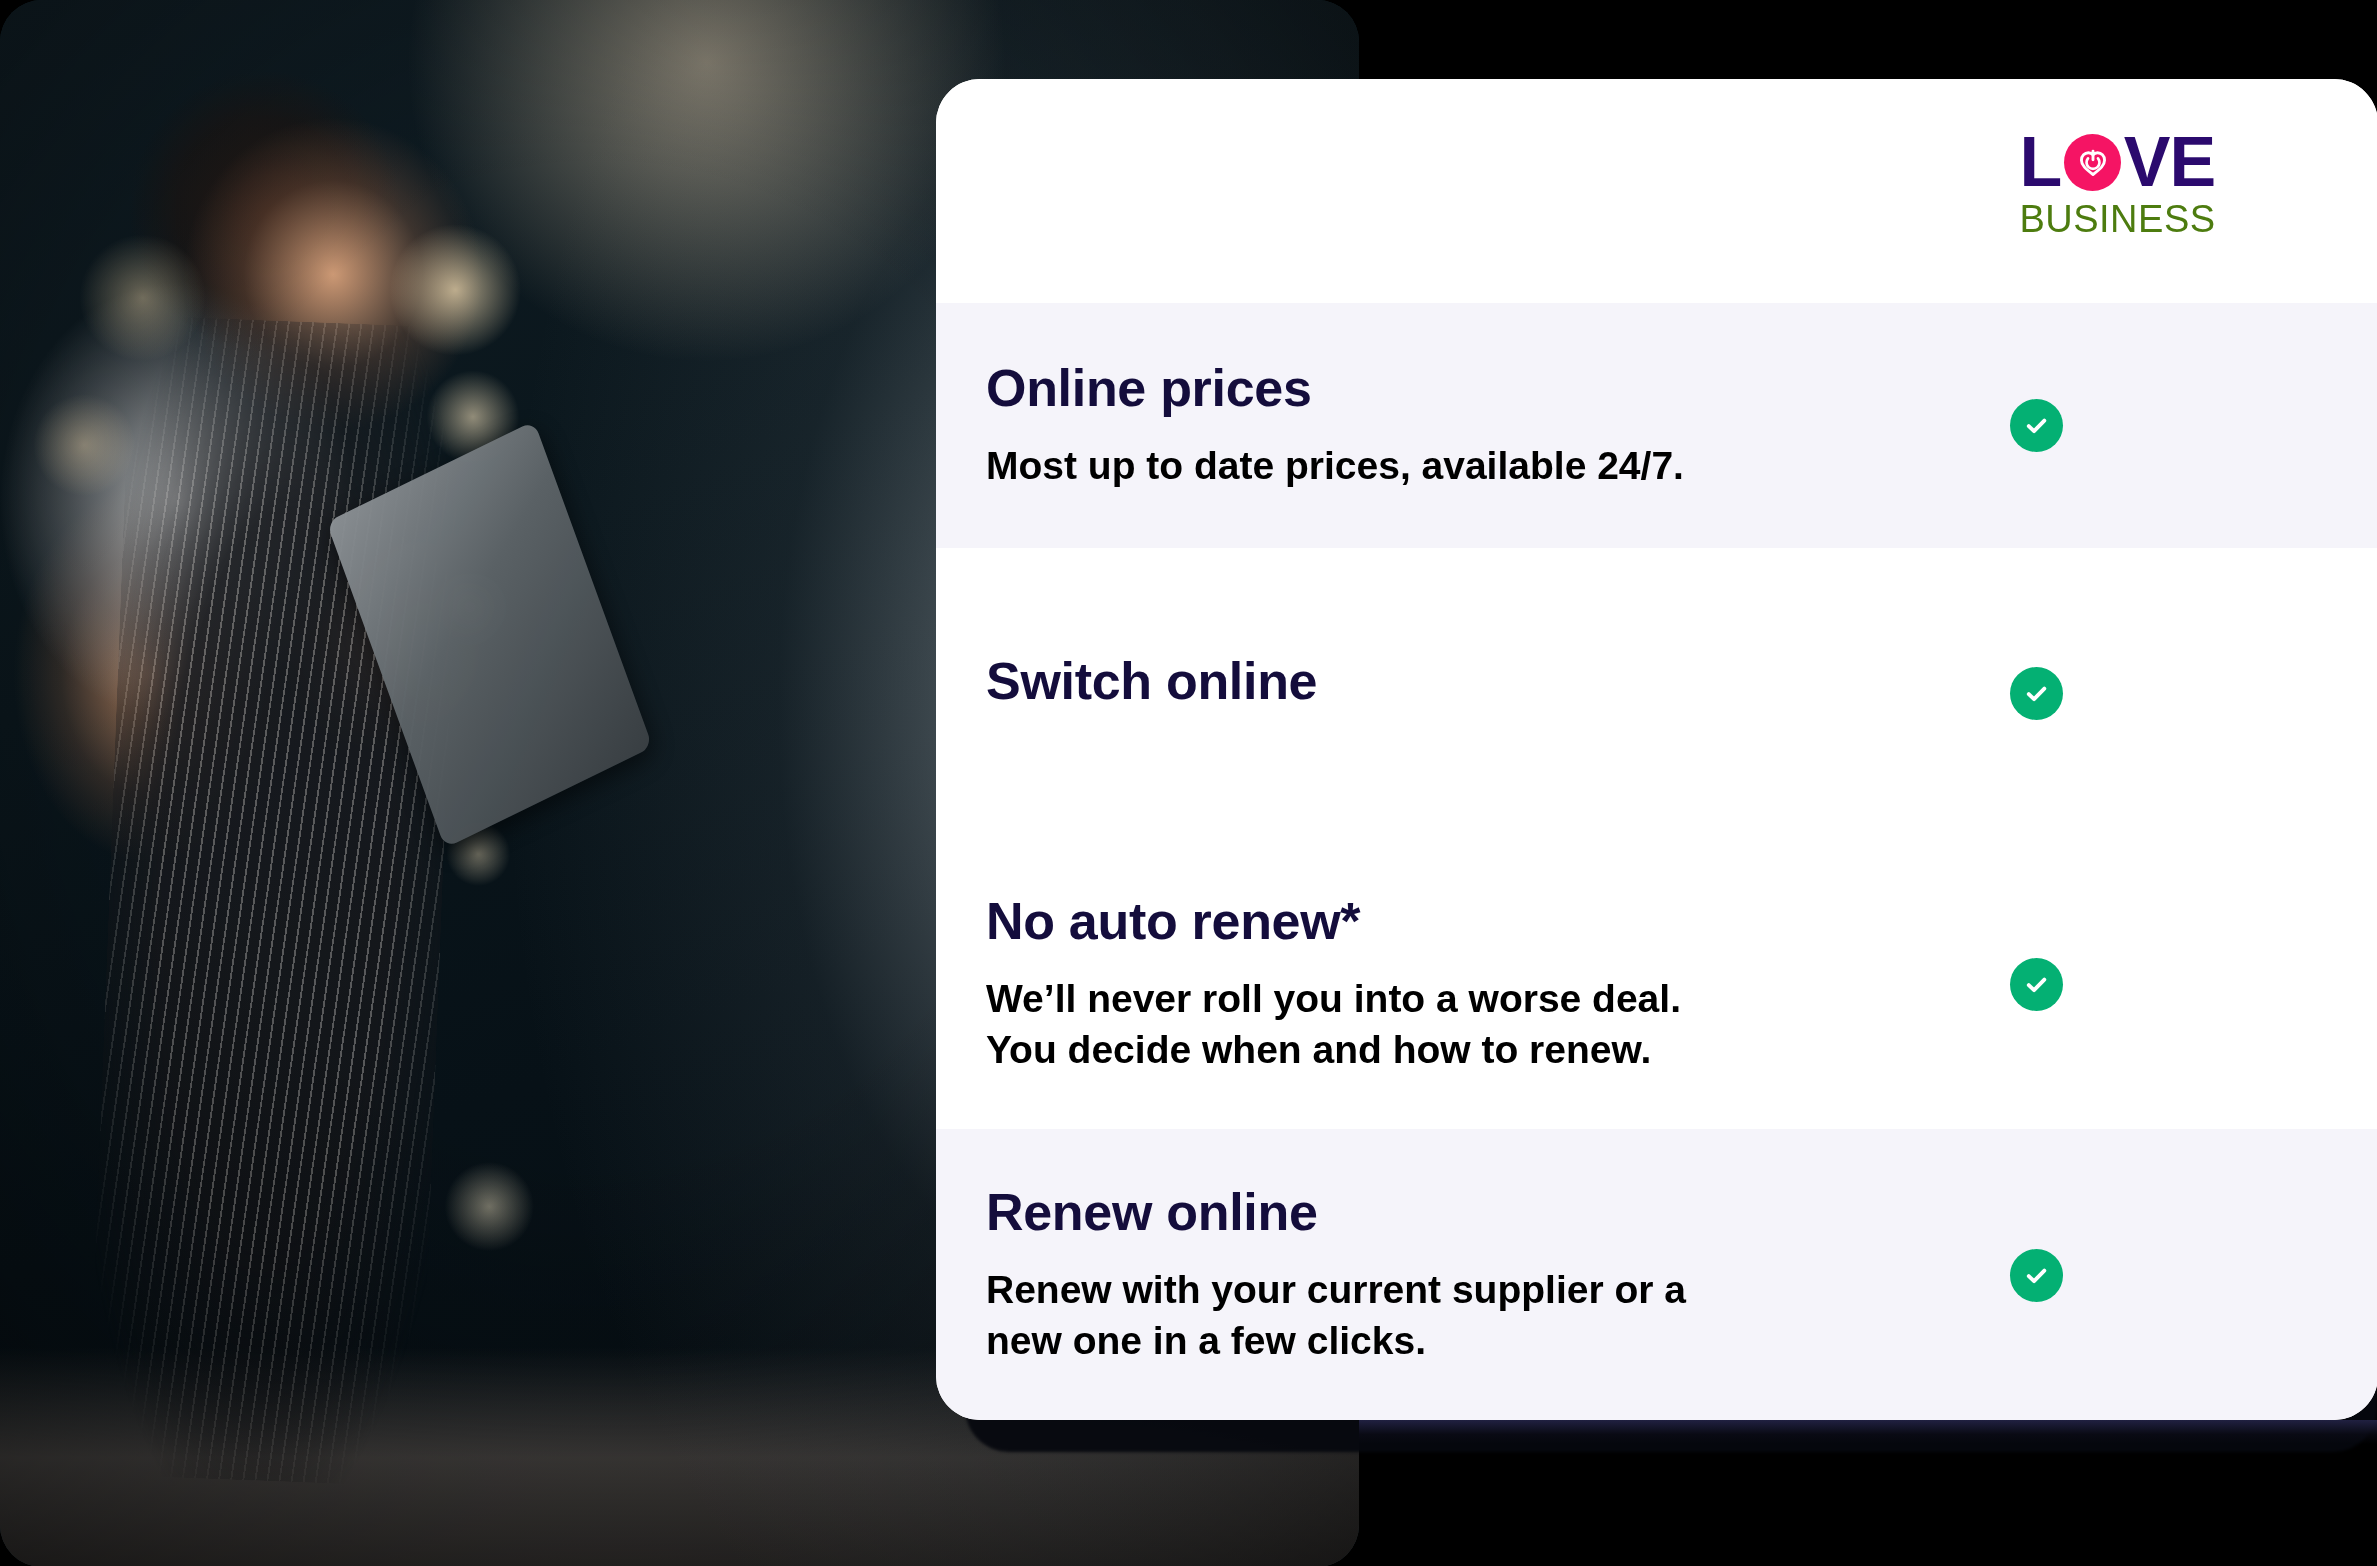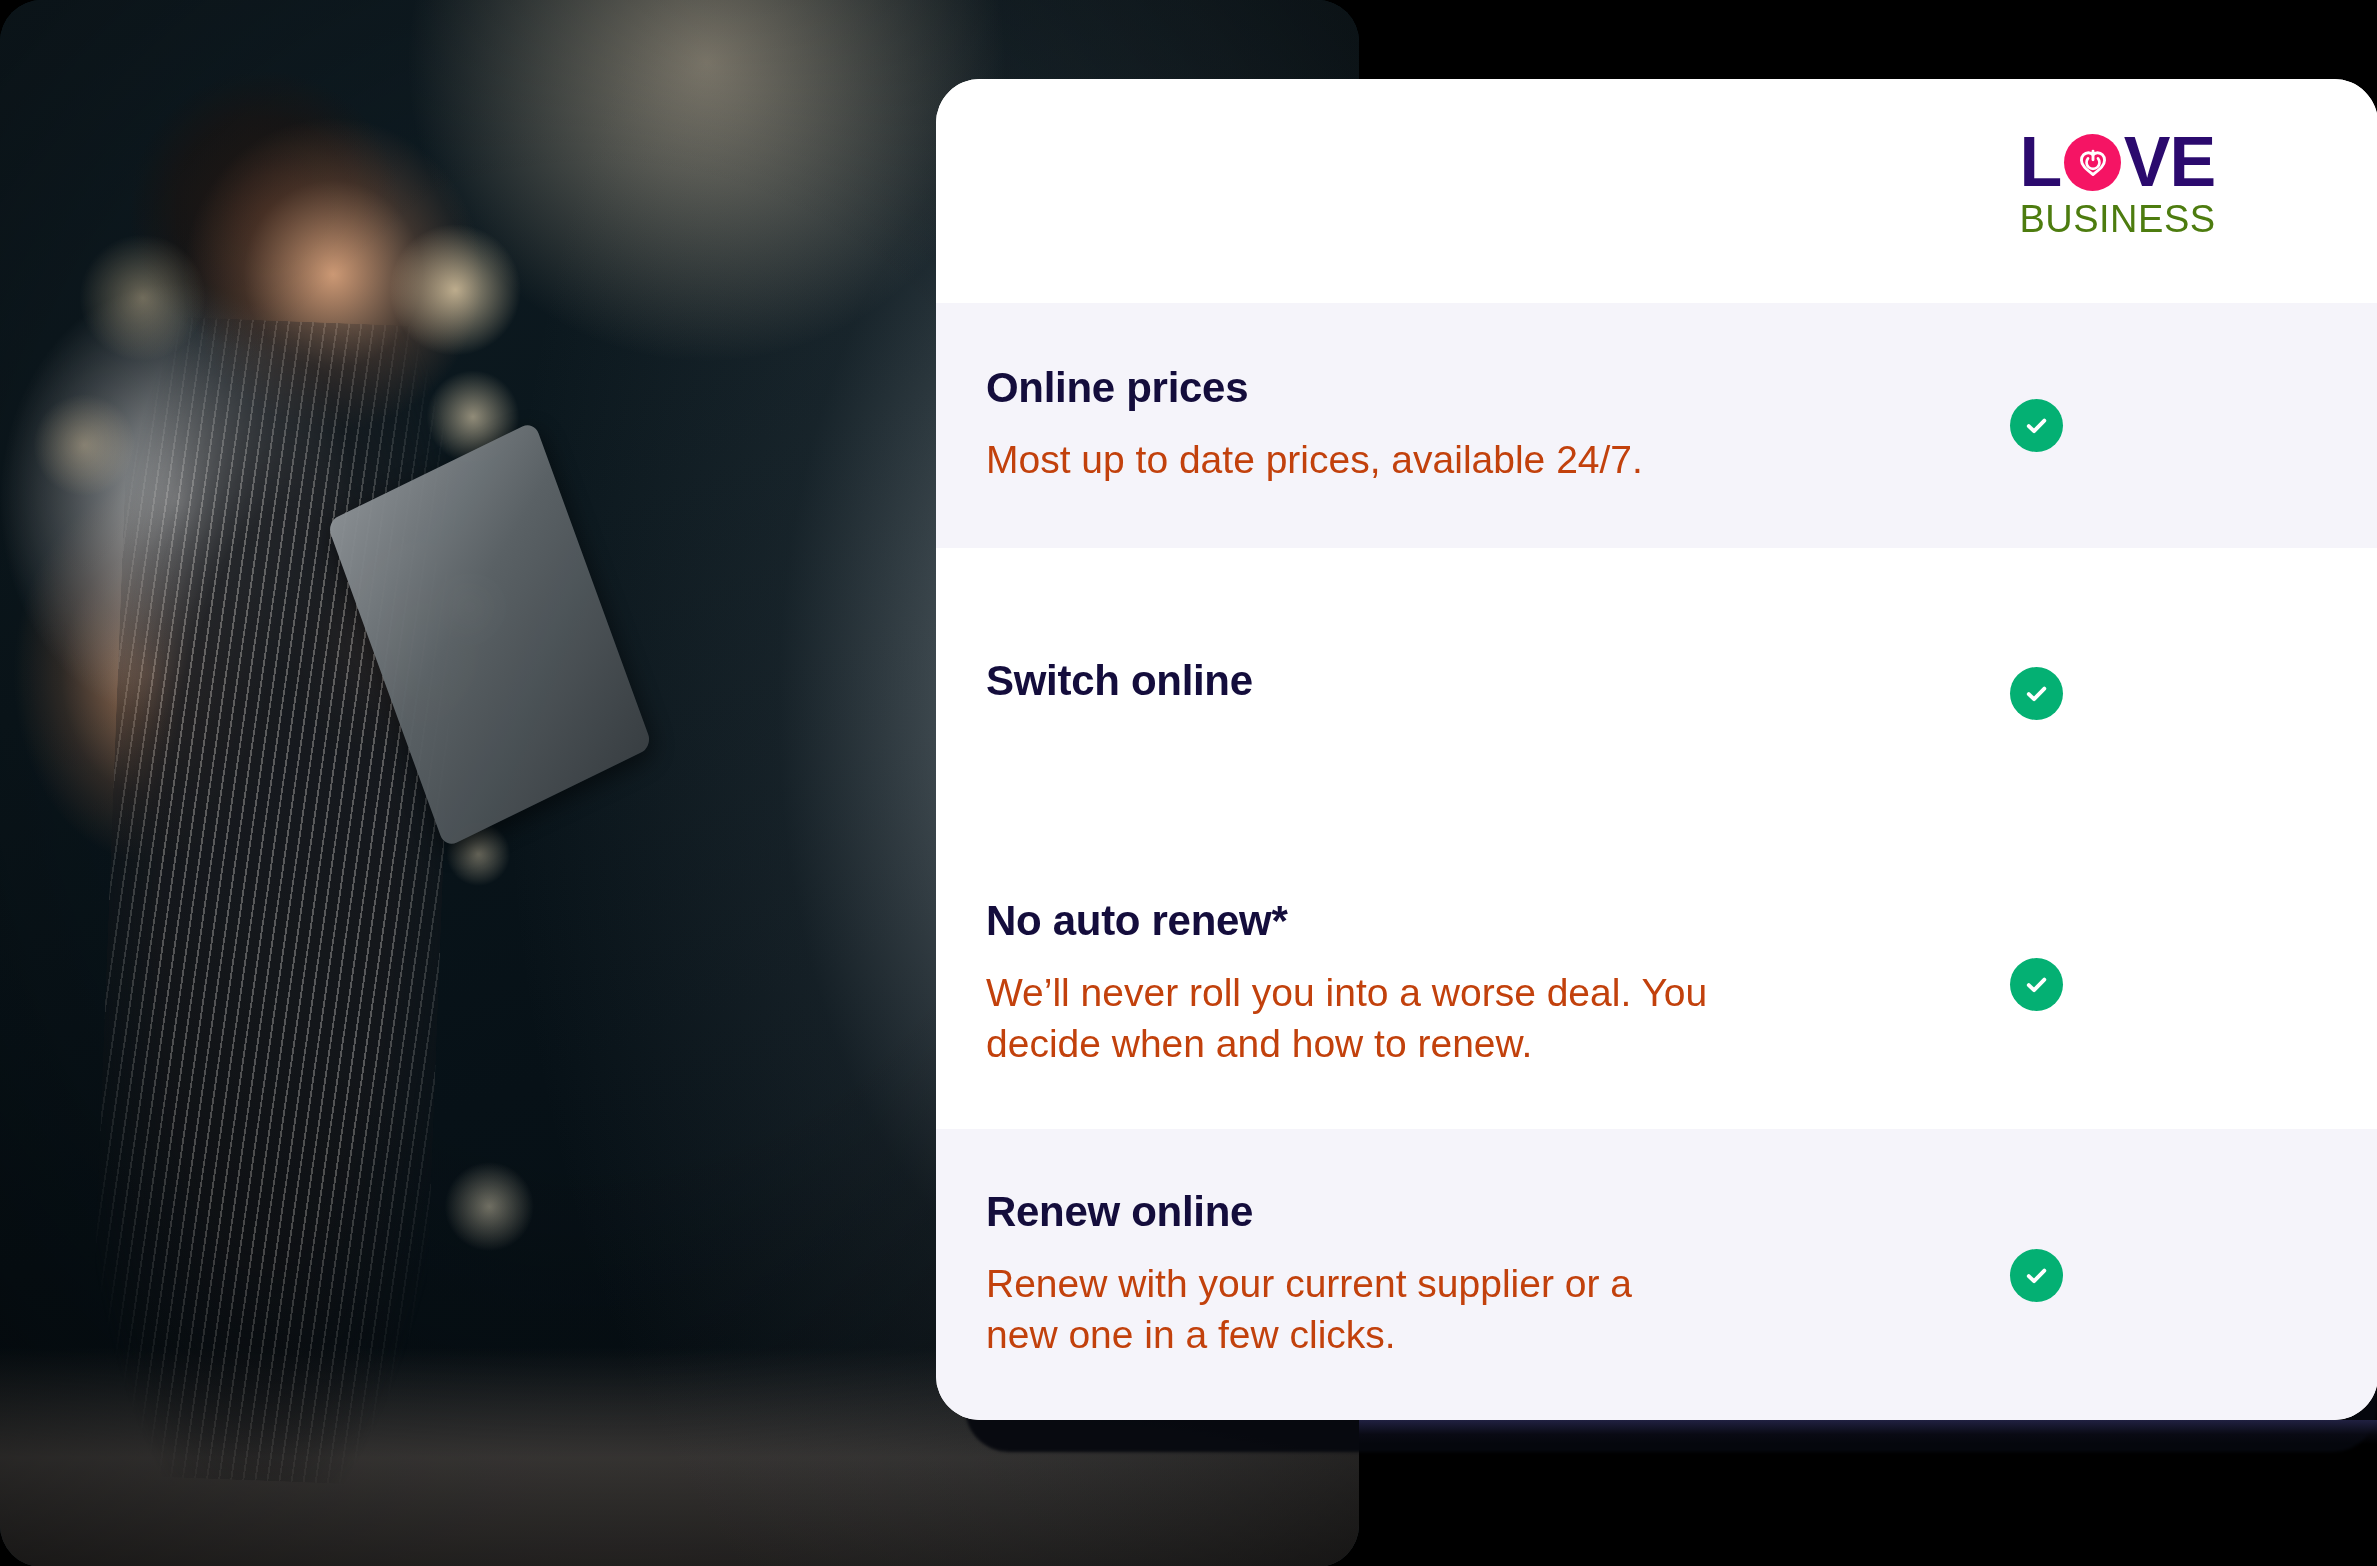--- a/index.html
+++ b/index.html
@@ -182,32 +182,32 @@
     padding-left: 50px;
     padding-right: 37px;
   }
   .row.alt  { background: #f5f4fa; }
   .row.plain{ background: #ffffff; gap: 12px; }
 
   .row-text { flex: 1 1 auto; min-width: 0; }
   .row-title {
     font-family: "Liberation Sans", sans-serif;
     font-weight: 700;
-    font-size: 42px;
+    font-size: 52px;
     line-height: 1.1;
     color: #140d3c;
     letter-spacing: -0.3px;
     margin-bottom: 24px;
   }
   .row-desc {
     font-family: "Liberation Sans", sans-serif;
-    font-weight: 400;
+    font-weight: 700;
     font-size: 39px;
     line-height: 1.30;
-    color: #c2410c;
+    color: #000000;
     max-width: 726px;
   }
 
   .row-check {
     flex: 0 0 auto;
     width: 53px;
     height: 53px;
     margin-left: 37px;
     margin-right: 278px;
   }

